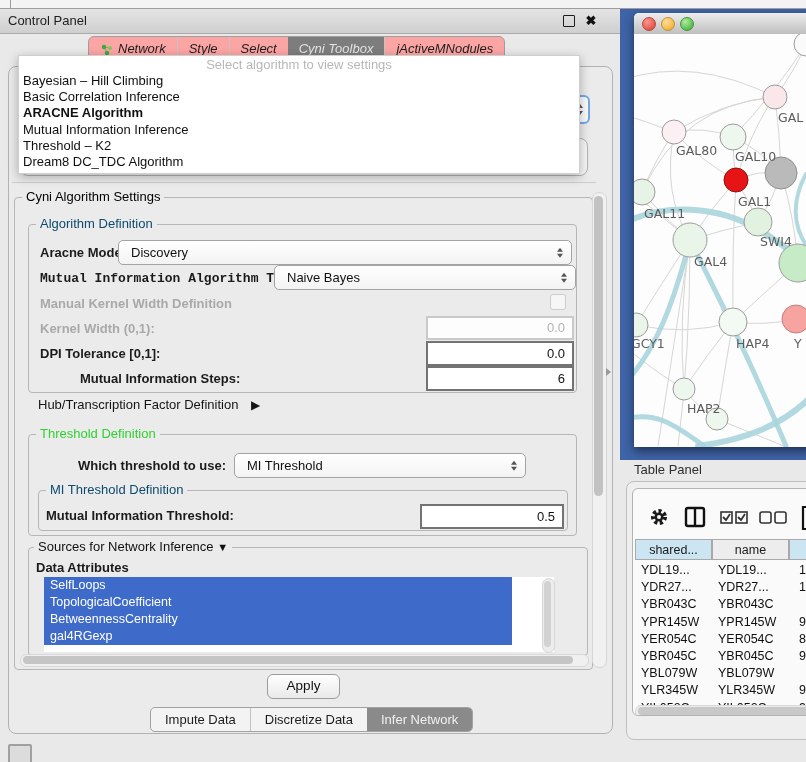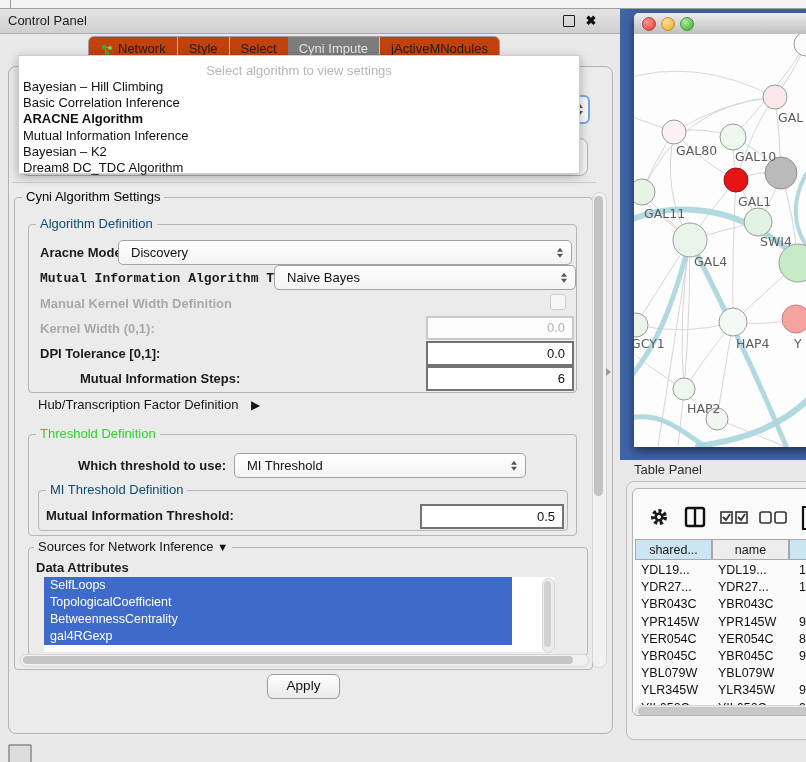--- a/index.html
+++ b/index.html
@@ -8,34 +8,34 @@
   .abs{position:absolute;}
   
   #top-strip{left:0;top:0;width:806px;height:8px;background:#f3f3f3;border-bottom:1px solid #9d9d9d;}
   #top-tick{left:10px;top:0;width:1px;height:8px;background:#9d9d9d;}
   
   #cp-titlebar{left:0;top:9px;width:620px;height:24px;background:linear-gradient(#e4e4e4,#cfcfcf);border-bottom:1px solid #ababab;}
   #cp-title{left:8px;top:9px;height:20px;line-height:24px;font-size:13px;color:#1d1d1d;}
   #float-btn{left:563px;top:15px;width:10px;height:10px;border:1.6px solid #1c1c1c;border-radius:1px;}
   #close-btn{left:583px;top:9px;width:16px;height:24px;line-height:23px;font-size:13px;font-weight:bold;color:#111;text-align:center;}
   
-  #tabbar{left:88px;top:36px;height:24px;display:flex;border:1px solid #9e9e9e;border-radius:6px;background:#c2410c;overflow:hidden;}
+  #tabbar{left:88px;top:36px;height:24px;display:flex;border:1px solid #9e9e9e;border-radius:6px;background:#fca5a5;overflow:hidden;font-style:italic;}
   .tab{height:24px;line-height:24px;font-size:13px;color:#1e1e1e;padding:0 11px;white-space:nowrap;display:flex;align-items:center;border-left:1px solid #c4c4c4;}
   .tab:first-child{border-left:none;}
   .tab.selected{background:#7d7d7d;color:#e3e3e3;border-left:none;}
   .tab .ticon{margin-right:5px;display:inline-block;}
   
   #cp-outer{left:8px;top:66px;width:603px;height:666px;border:1px solid #b2b2b2;border-radius:8px;background:#ebebeb;}
   
   #frag-combo{left:20px;top:138px;width:566px;height:36px;border:1px solid #b3b3b3;border-radius:8px;background:#f6f6f6;z-index:2;}
   #frag-spinner{left:570px;top:95px;width:16px;height:25px;border:2px solid #74a9e1;border-radius:6px;background:#fafafa;z-index:3;display:flex;flex-direction:column;align-items:center;justify-content:center;}
   #frag-sep{left:12px;top:182px;width:584px;height:1px;background:#cccccc;z-index:1;}
   
   #dropdown{left:18px;top:55px;width:560px;height:117px;background:#ffffff;border:1px solid #cfcfcf;box-shadow:0 3px 10px rgba(0,0,0,.28);z-index:30;}
-  #dd-header{width:100%;text-align:center;color:#b7b7b7;font-size:13px;line-height:17px;padding-top:6px;}
+  #dd-header{width:100%;text-align:center;color:#b7b7b7;font-size:13px;line-height:17px;padding-top:0;}
   .dd-item{font-size:13px;color:#101010;line-height:16.2px;padding-left:4px;white-space:nowrap;}
   .dd-item.bold{font-weight:bold;}
   
   .group{position:absolute;border:1px solid #b6b6b6;border-radius:4px;}
   .legend{position:absolute;background:#ebebeb;padding:0 4px;font-size:13px;line-height:14px;white-space:nowrap;z-index:4;}
   .legend.blue{color:#0c4a6e;}
   .legend.green{color:#2fd12f;}
   .lbl{position:absolute;font-size:13px;font-weight:bold;color:#1b1b1b;white-space:nowrap;}
   .lbl.disabled{color:#a9a9a9;}
   .plain{position:absolute;font-size:13px;color:#141414;white-space:nowrap;}
@@ -105,21 +105,21 @@
         </svg>
         <span>Network</span>
       </div>
       <div class="tab">
         <span>Style</span>
       </div>
       <div class="tab">
         <span>Select</span>
       </div>
       <div class="tab selected">
-        <span>Cyni Impute</span>
+        <span>Cyni Toolbox</span>
       </div>
       <div class="tab">
         <span>jActiveMNodules</span>
       </div>
     </div>
 
 <div class="abs" id="cp-outer"></div>
 
 <div class="abs" id="frag-combo"></div>
 <div class="abs" id="frag-spinner">
@@ -128,21 +128,21 @@
 </div>
 <div class="abs" id="frag-sep"></div>
 
 <div class="abs" id="dropdown">
   <div id="dd-header">Select algorithm to view settings</div>
   <div id="dd-items">
         <div class="dd-item">Bayesian – Hill Climbing</div>
         <div class="dd-item">Basic Correlation Inference</div>
         <div class="dd-item bold">ARACNE Algorithm</div>
         <div class="dd-item">Mutual Information Inference</div>
-        <div class="dd-item">Bayesian – K2</div>
+        <div class="dd-item">Threshold – K2</div>
         <div class="dd-item">Dream8 DC_TDC Algorithm</div>
       </div>
 </div>
 
 <div class="group" style="left:14px;top:197px;width:577px;height:471px;"></div>
 <div class="legend" style="left:22px;top:190px;">Cyni Algorithm Settings</div>
 
 <div class="vscroll" style="left:592px;top:192px;width:13px;height:474px;">
   <div class="vthumb" style="top:3px;height:300px;"></div>
 </div>
@@ -217,20 +217,25 @@
 <div class="vscroll" style="left:542px;top:578px;width:11px;height:73px;z-index:3;background:#ededed;">
   <div class="vthumb" style="top:2px;height:66px;background:#d2d2d2;width:7px;"></div>
 </div>
 
 <div class="hscroll" style="left:20px;top:654px;width:567px;height:11px;">
   <div class="hthumb" style="left:2px;width:550px;"></div>
 </div>
 
 <div class="abs" id="apply-btn">Apply</div>
 
+<div class="abs" id="bottom-tabs">
+      <div class="btab">Impute Data</div>
+      <div class="btab">Discretize Data</div>
+      <div class="btab selected">Infer Network</div>
+    </div>
 
 <div class="abs" id="bl-icon"></div>
 <div class="abs" id="split-arrow"></div>
 
 <div class="abs" id="desktop">
   <div id="net-window">
     <div id="net-titlebar">
       <div class="light" style="left:8px;background:radial-gradient(circle at 35% 30%,#f79890,#ed5f55 60%,#c14438);border:1px solid #b5443c;"></div>
       <div class="light" style="left:27px;background:radial-gradient(circle at 35% 30%,#fbdc9a,#f6bf4e 60%,#c79b37);border:1px solid #bd9334;"></div>
       <div class="light" style="left:46px;background:radial-gradient(circle at 35% 30%,#b5e8a6,#65c558 60%,#47953c);border:1px solid #3f9a36;"></div>

